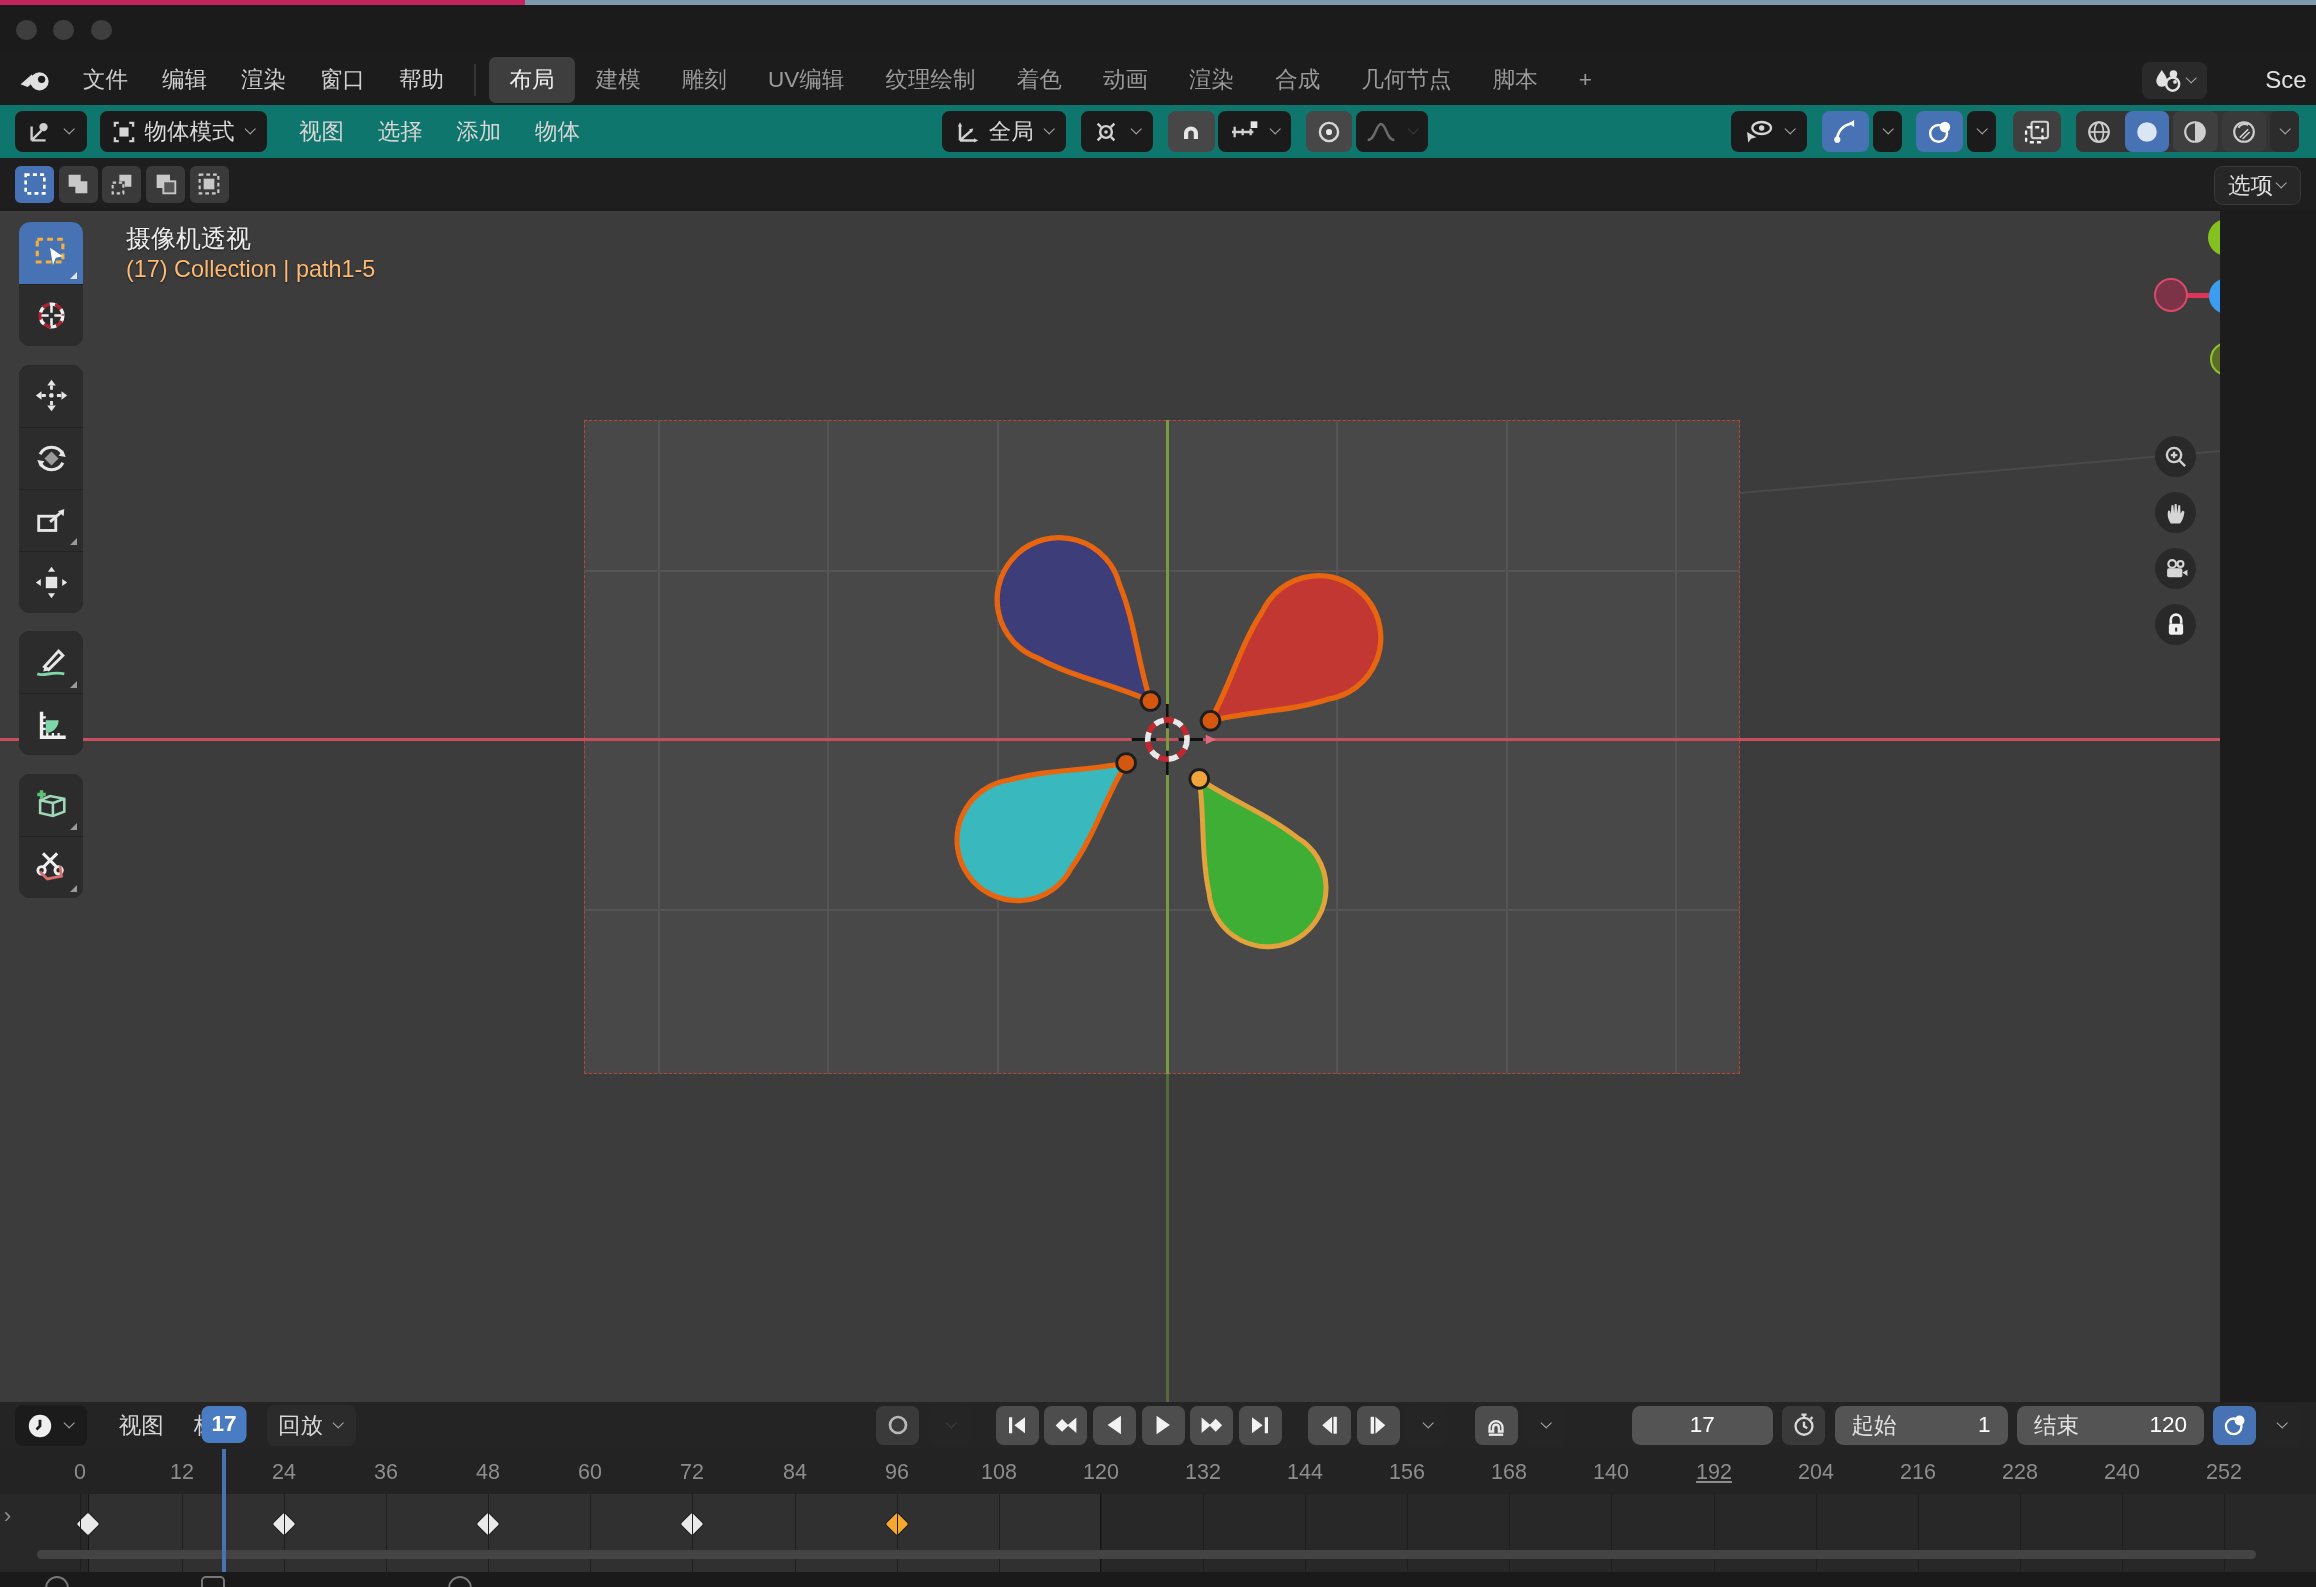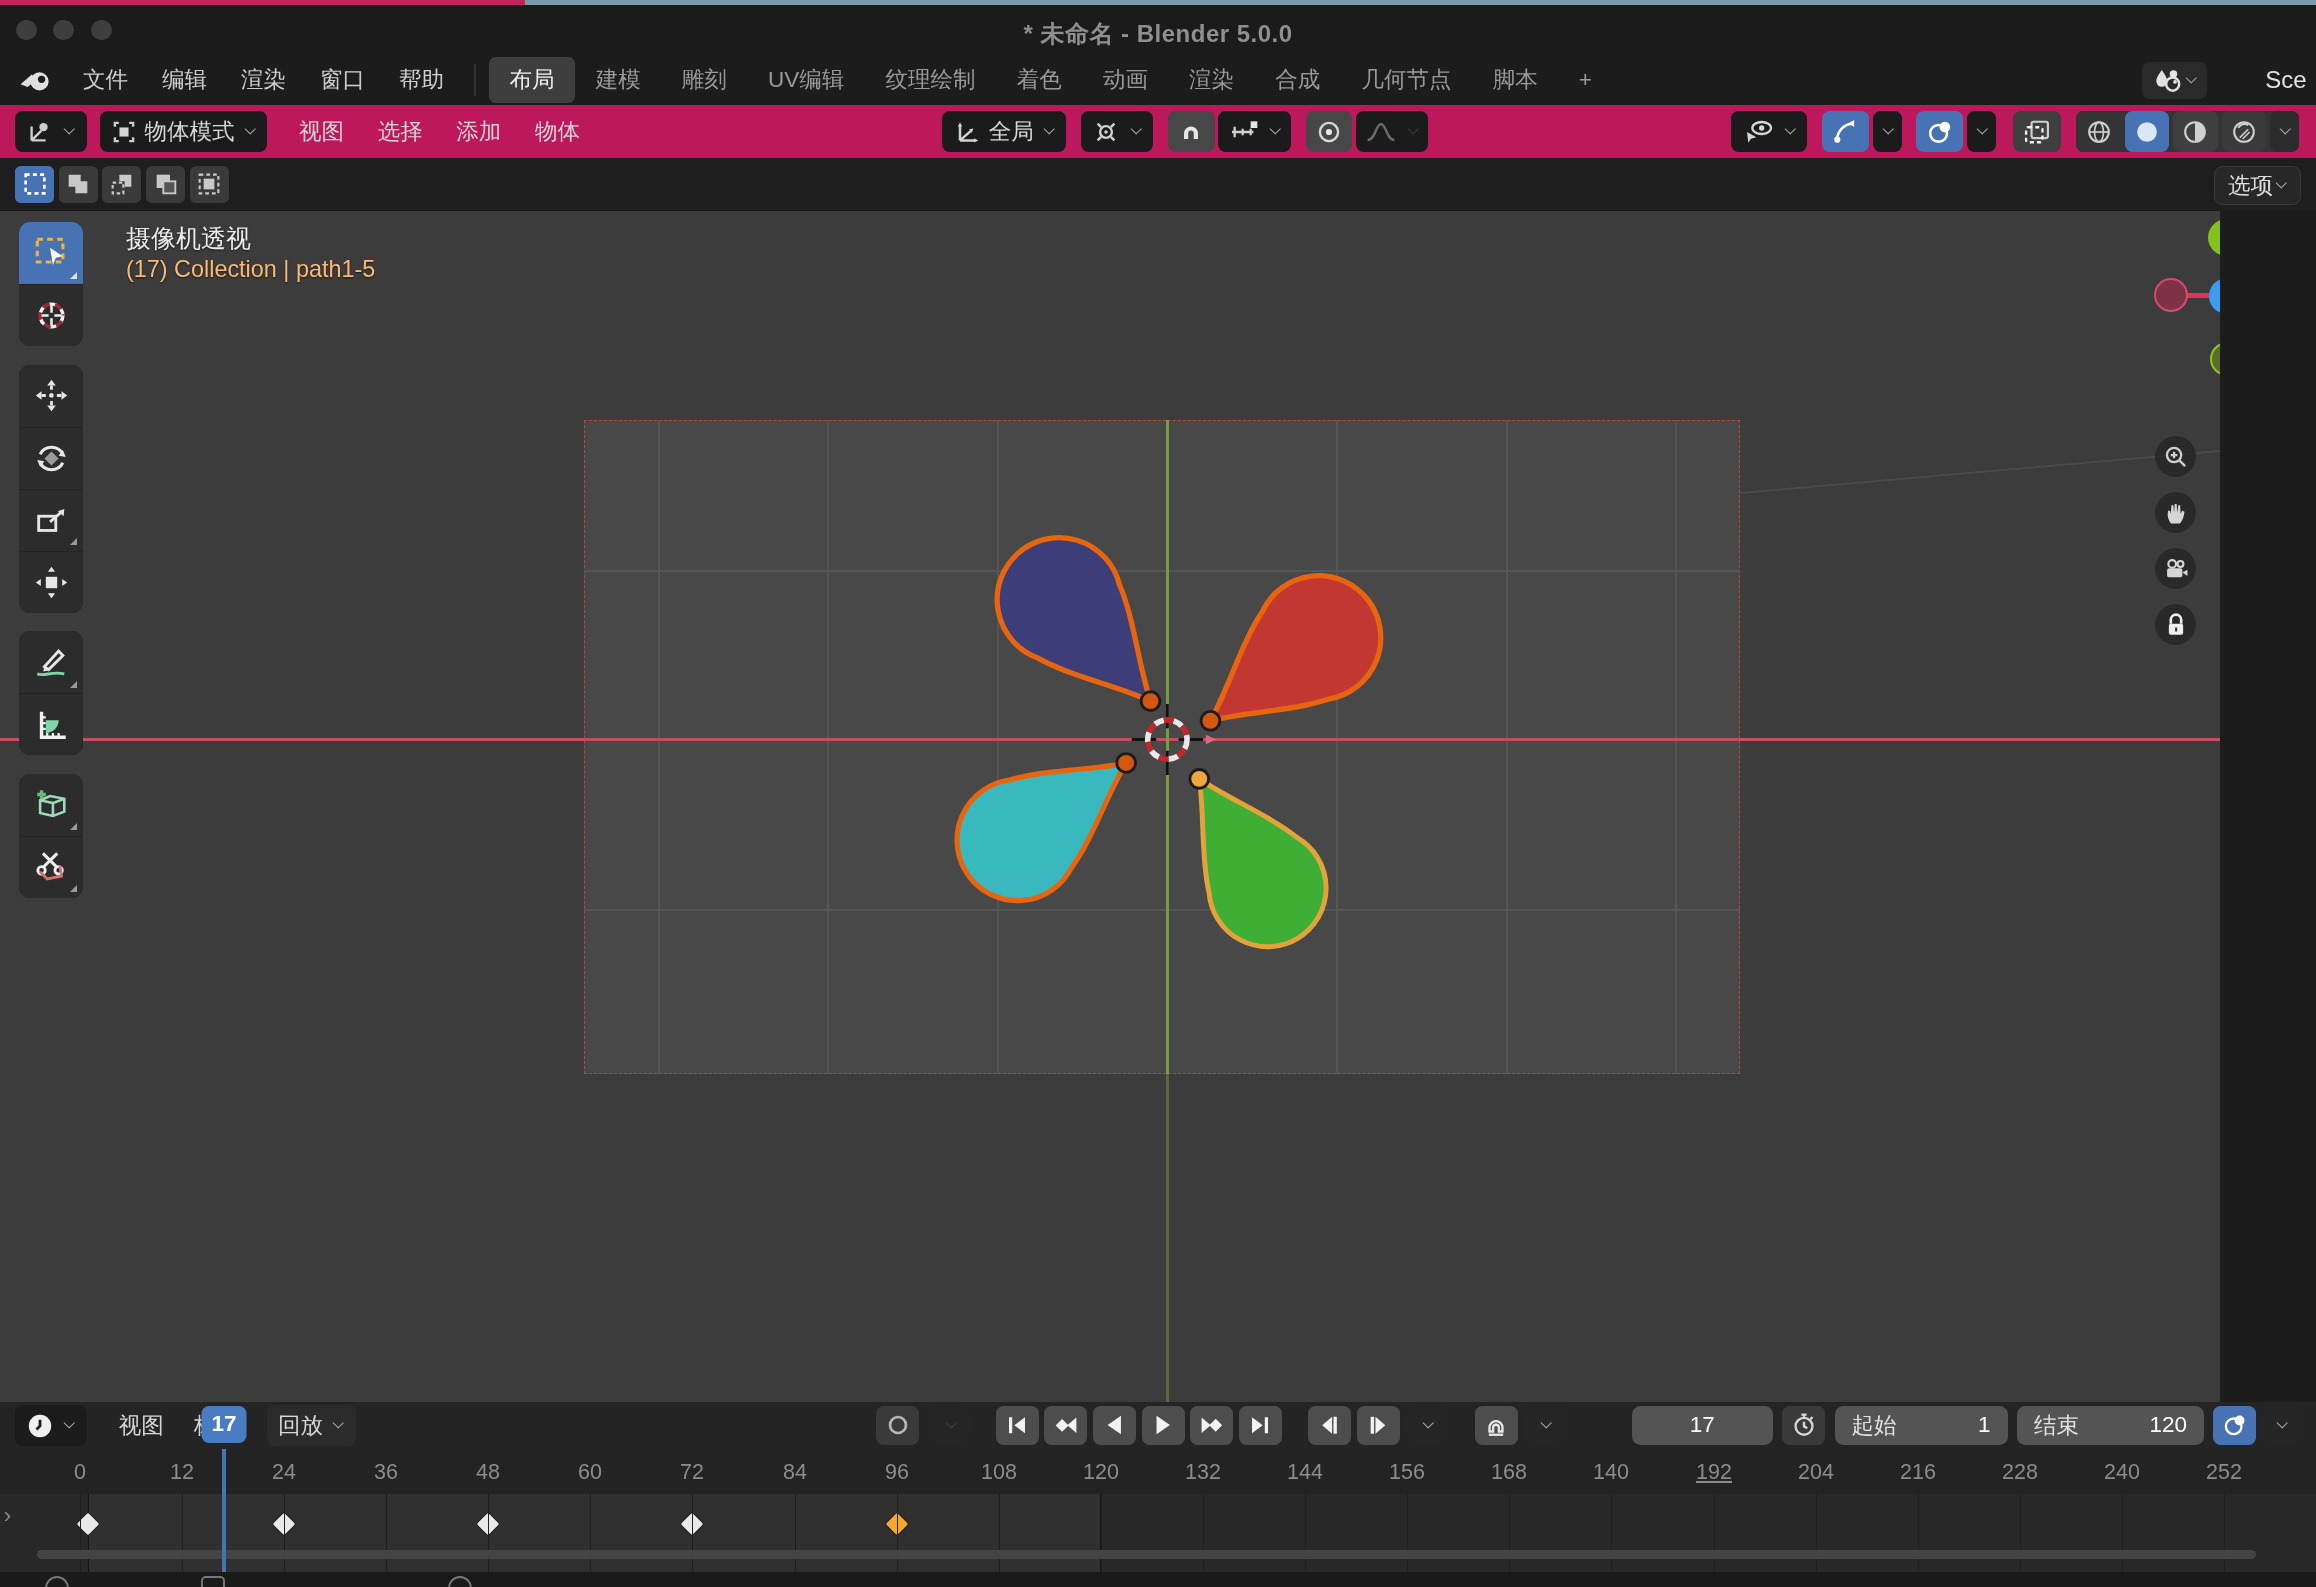--- a/index.html
+++ b/index.html
@@ -20,21 +20,21 @@
   
   #menubar { left:0; top:54px; width:2316px; height:51px; background:#1c1c1c; display:flex; align-items:center; }
   .menu-item { font-size:22.5px; color:#cfcfcf; padding:5.6px 17px; border-radius:5.6px; }
   .tab { font-size:22.5px; color:#9a9a9a; padding:7.5px 20.6px; border-radius:6.6px; }
   .tab.active { background:#3e3e3e; color:#efefef; }
   .vdiv { width:1.9px; height:32px; background:#343434; margin:0 13px; }
   #scene-chip { position:absolute; right:109px; top:62px; height:37px; display:flex; align-items:center; background:#2a2a2a; border-radius:7.5px; padding:0 9.4px; }
   #scene-label { position:absolute; right:9.4px; top:66px; font-size:24px; color:#e2e2e2; }
 
   
-  #toolheader { left:0; top:105px; width:2316px; height:53px; background:#be185d; display:flex; align-items:center; }
+  #toolheader { left:0; top:105px; width:2316px; height:53px; background:#0f766e; display:flex; align-items:center; }
   .hbtn { display:flex; align-items:center; gap:7.5px; background:#1b1b1b; border-radius:7.5px; height:41px; padding:0 11.2px; }
   .hbtn.on { background:#474747; }
   .hbtn.blue { background:var(--accent); }
   .hmenu { font-size:22.5px; color:#d6d6d6; padding:0 15px; }
   .chev { display:inline-block; width:8.4px; height:8.4px; border-right:1.9px solid #a8a8a8; border-bottom:1.9px solid #a8a8a8; transform:rotate(45deg); margin:-3.7px 1.9px 0 3.7px; }
   .chev.dim { border-color:#5c5c5c; }
   .grp { display:flex; align-items:center; gap:3.7px; }
 
   
   #settingsrow { left:0; top:158px; width:2316px; height:52px; background:#1e1e1e; }
@@ -104,21 +104,20 @@
 <div id="stage">
 
   <div id="topstrip" class="abs">
     <div class="pink abs"></div>
   </div>
 
   <div id="titlebar" class="abs">
     <div class="light abs" style="left:16px"></div>
     <div class="light abs" style="left:53px"></div>
     <div class="light abs" style="left:91px"></div>
-    <div id="title-text" class="abs">* 未命名 - Blender 5.0.0</div>
   </div>
 
   <div id="menubar" class="abs">
     <span style="margin:0 13px 0 19px">
       <svg width="34" height="28" viewBox="0 0 24 20">
           <circle cx="14.5" cy="11" r="6.5" fill="#e0e0e0"></circle>
           <circle cx="16" cy="9.5" r="2.6" fill="#1c1c1c"></circle>
           <path d="M1 13 L9 6 L12 10 L6 15 Z" fill="#e0e0e0"></path>
         </svg>
     </span>

